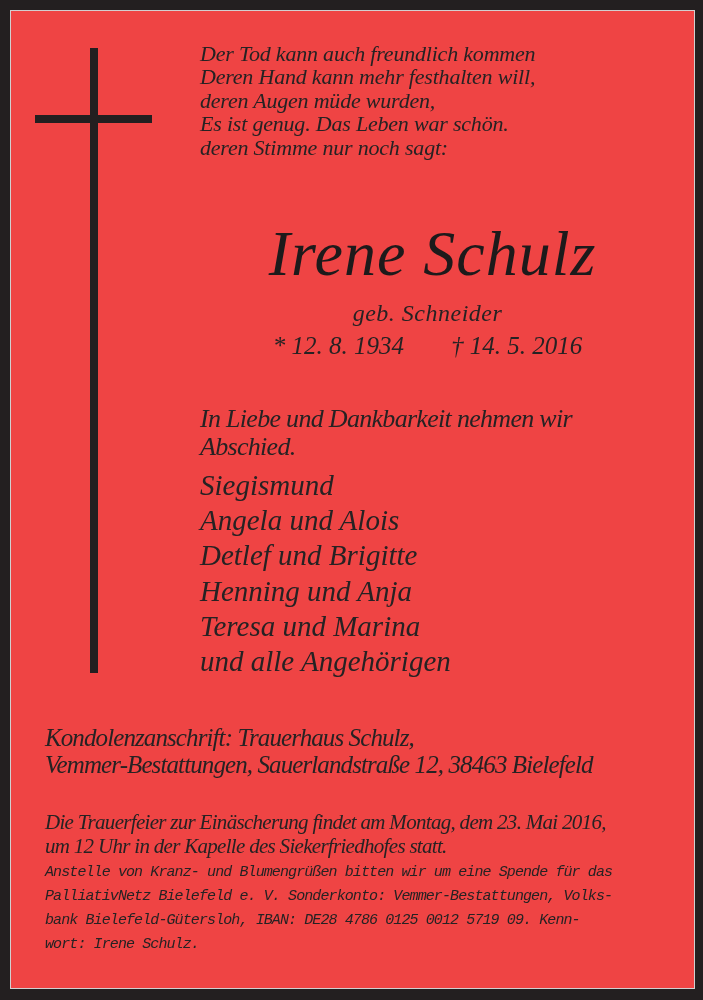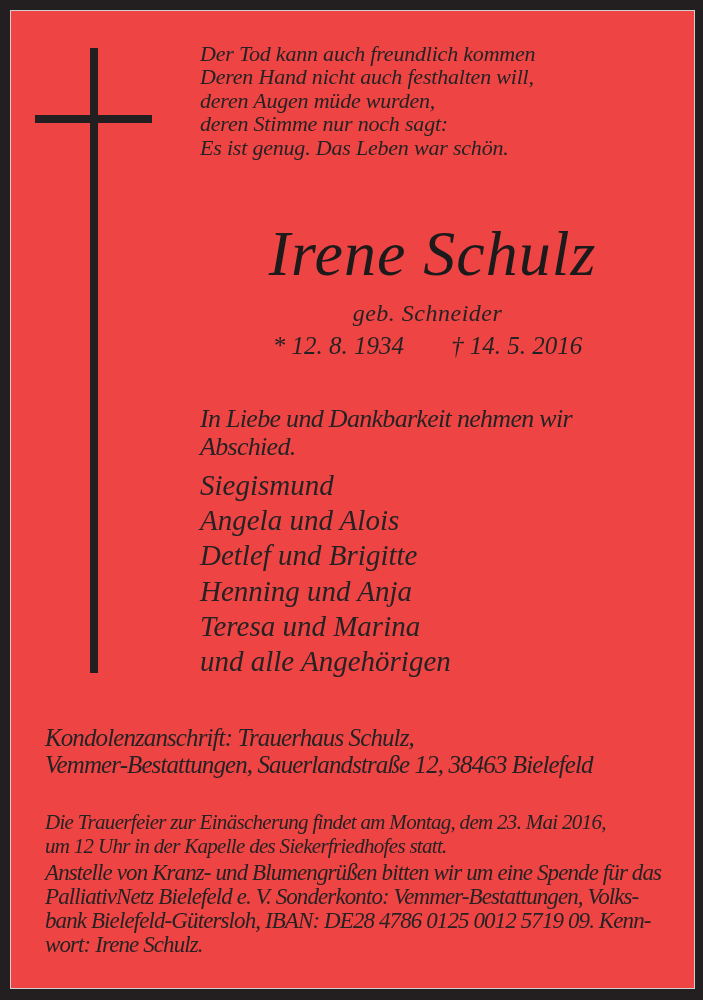--- a/index.html
+++ b/index.html
@@ -134,43 +134,44 @@
     line-height: 24px;
     letter-spacing: -0.7px;
     white-space: nowrap;
     font-family: Liberation Serif, serif;
   }
   
   .donation {
     position: absolute;
     left: 35px;
     top: 851px;
-    font-size: 23px;
+    font-size: 15px;
     line-height: 24px;
     letter-spacing: -0.9px;
     white-space: nowrap;
+    font-family: Liberation Mono, monospace;
   }
 </style>
 </head>
 <body>
 
 <div class="page">
   <div class="inner-line"></div>
 
   <div>
     <div class="cross-v"></div>
     <div class="cross-h"></div>
   </div>
 
   <div class="verse">
     <div>Der Tod kann auch freundlich kommen</div>
-    <div>Deren Hand nicht auch festhalten will,</div>
+    <div>Deren Hand kann mehr festhalten will,</div>
     <div>deren Augen müde wurden,</div>
+    <div>Es ist genug. Das Leben war schön.</div>
     <div>deren Stimme nur noch sagt:</div>
-    <div>Es ist genug. Das Leben war schön.</div>
   </div>
 
   <div class="center-block">
     <h1 class="deceased-name">Irene Schulz</h1>
     <div class="maiden-name">geb. Schneider</div>
     <div class="dates-row">
       <span>* 12. 8. 1934</span>
       <span>† 14. 5. 2016</span>
     </div>
   </div>

